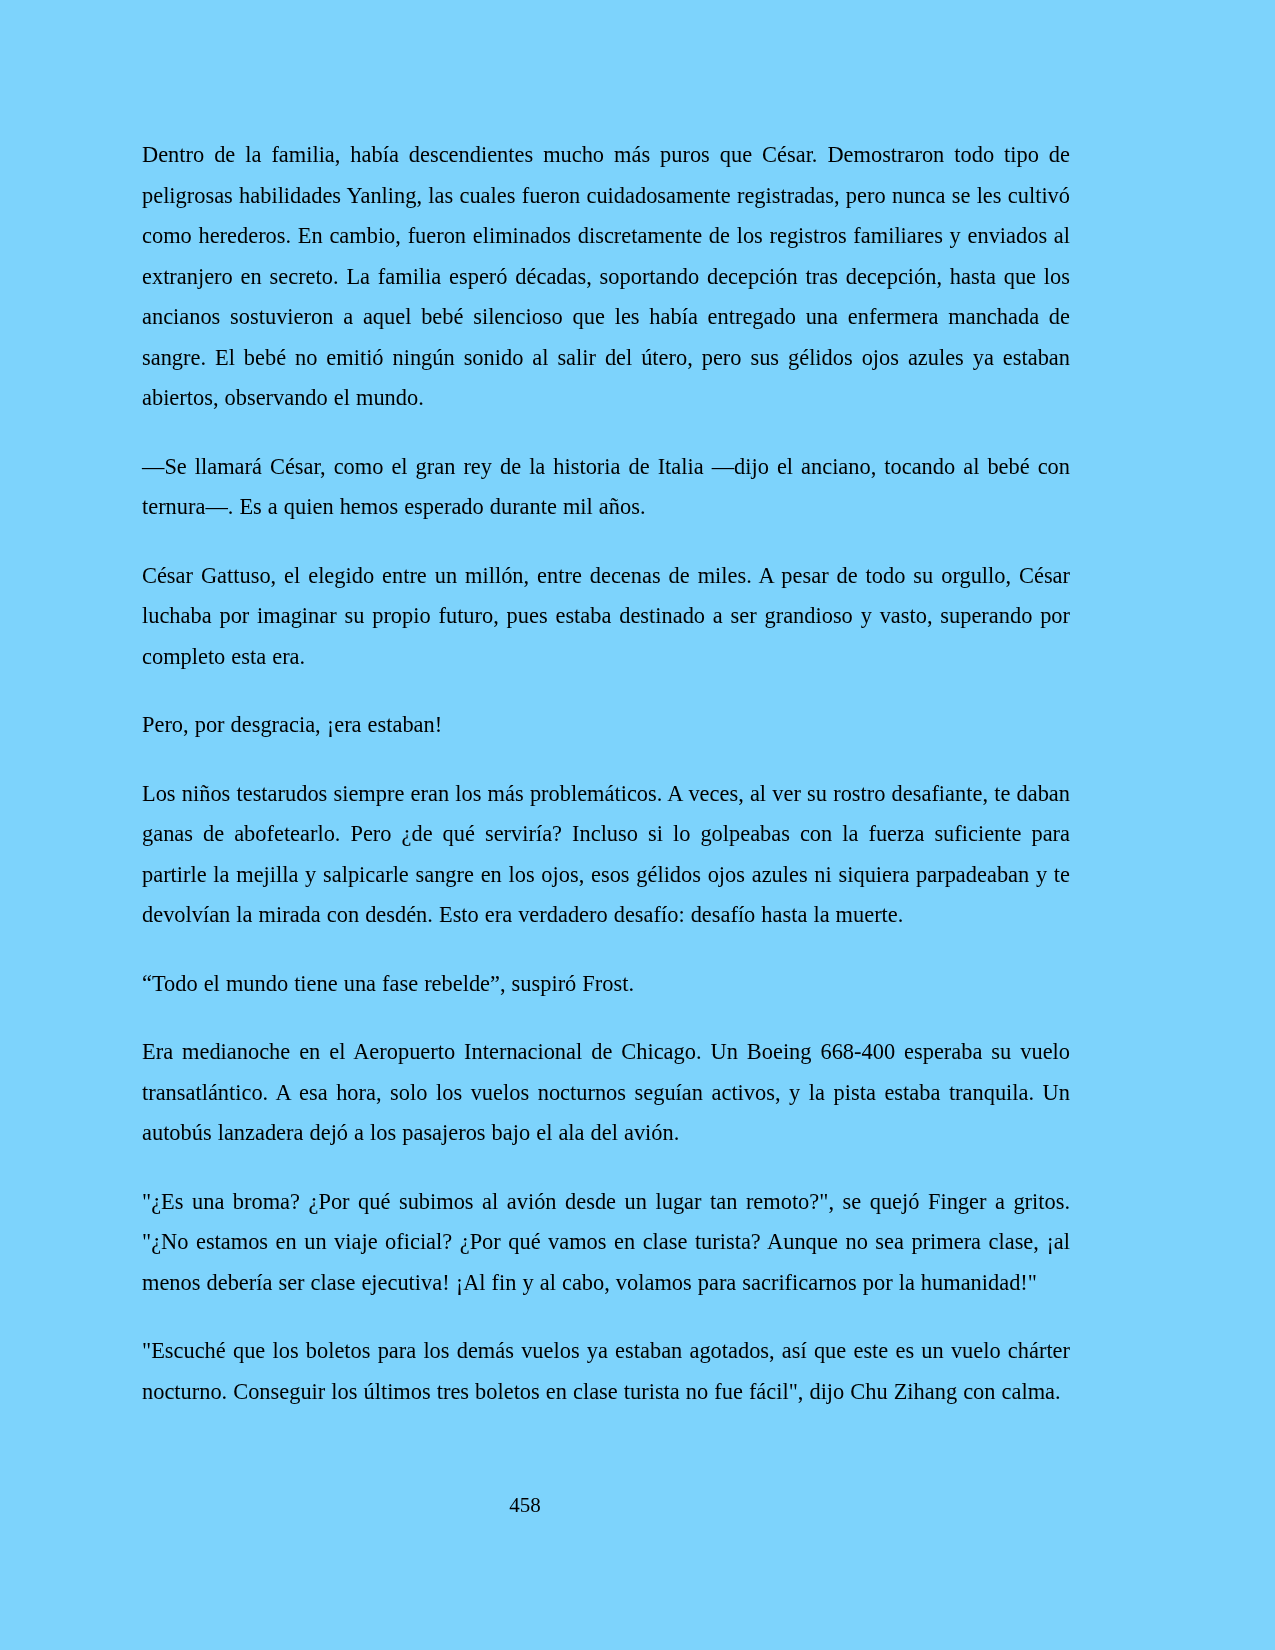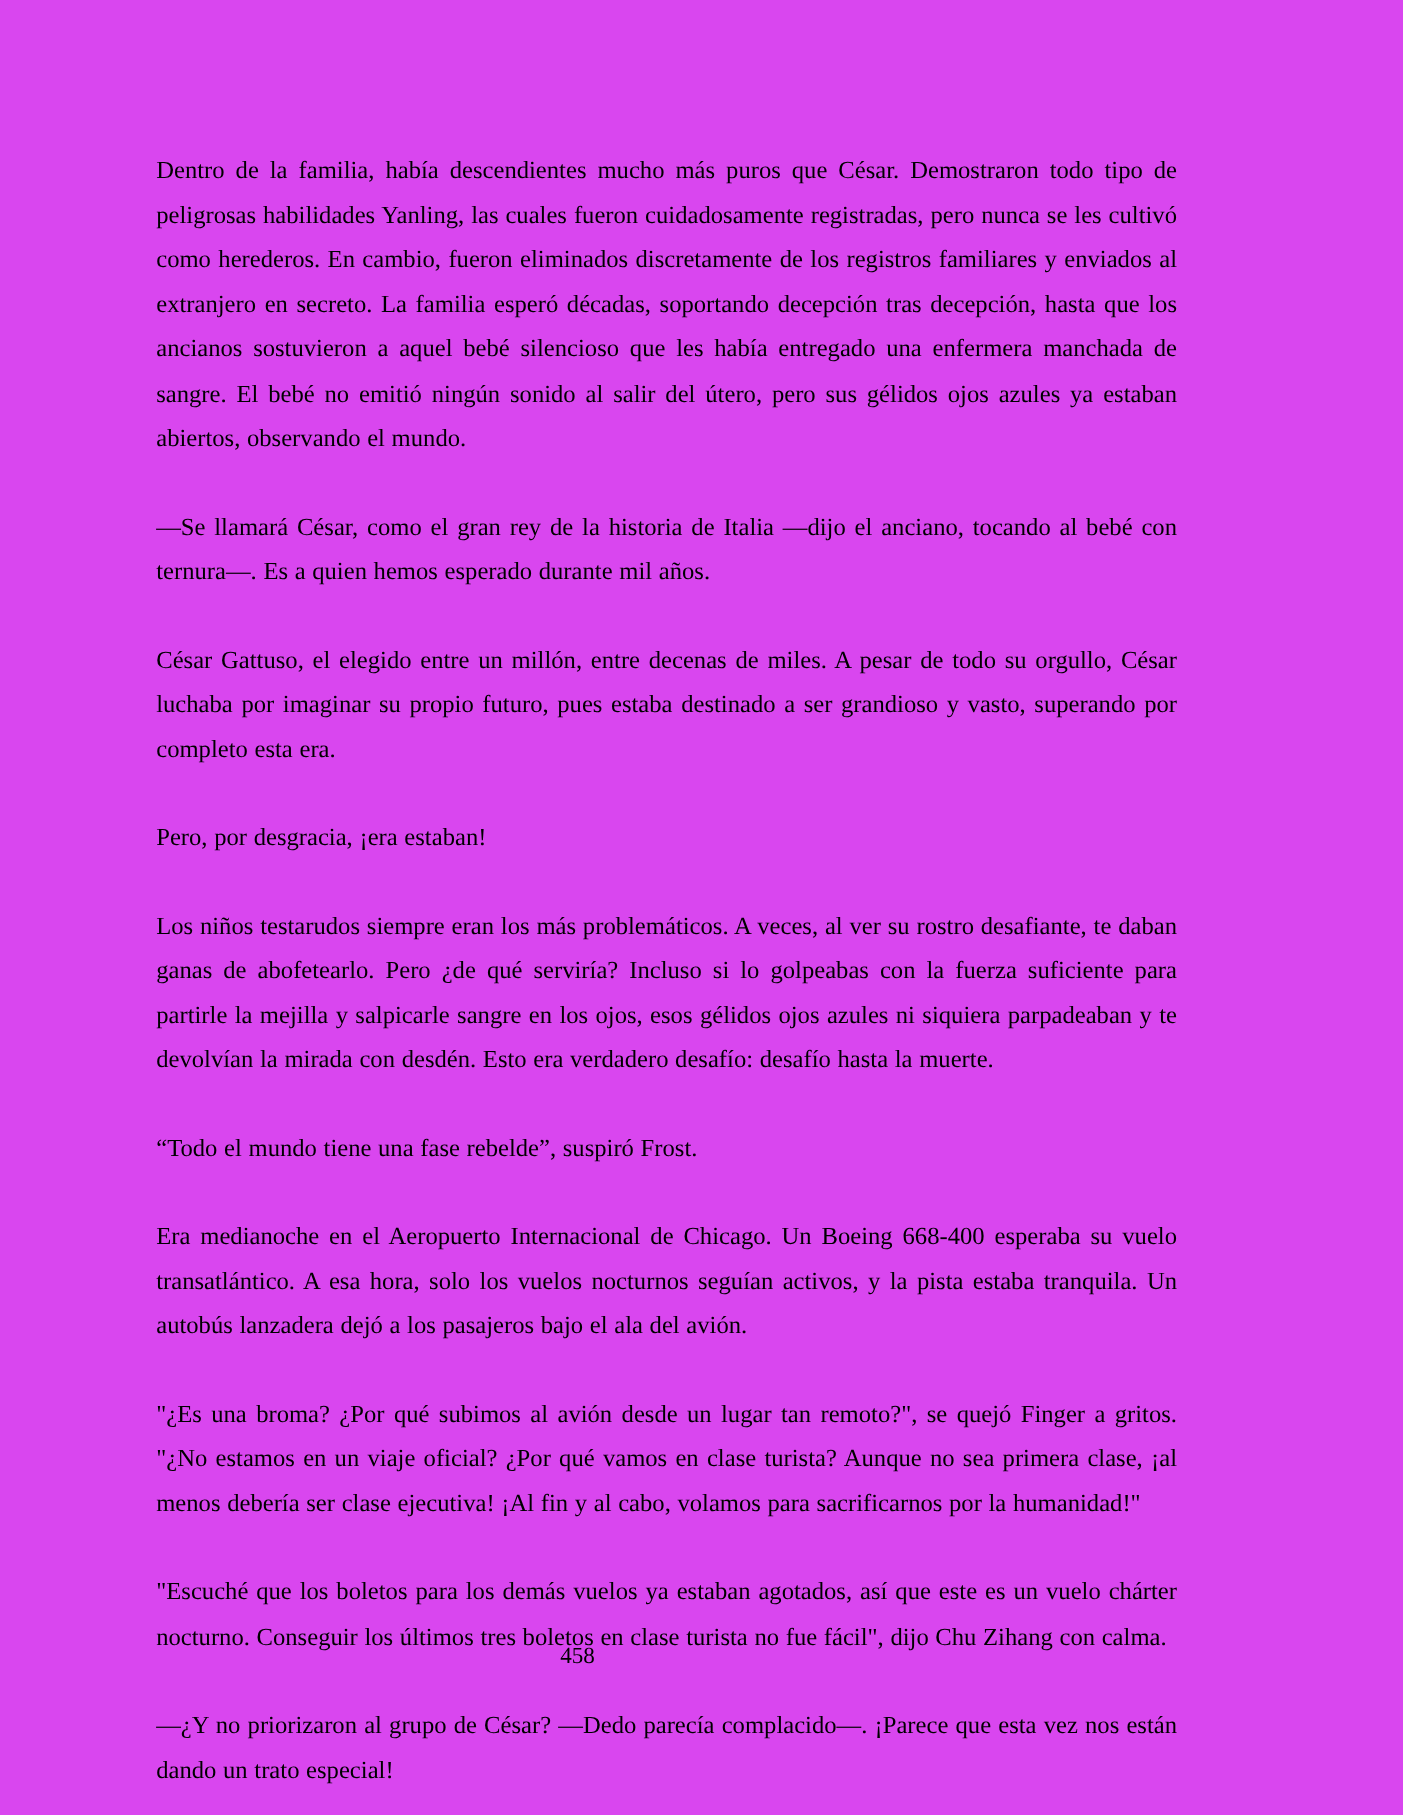--- a/index.html
+++ b/index.html
@@ -10,42 +10,42 @@
   }
   body {
     font-family: "Liberation Serif", "DejaVu Serif", serif;
     color: #000000;
   }
   .page {
     position: relative;
     width: 1275px;
     height: 1650px;
     margin: 0 auto;
-    background: #d946ef;
+    background: #7dd3fc;
     box-sizing: border-box;
     overflow: hidden;
   }
   .content {
     position: absolute;
     left: 142px;
     top: 135px;
     width: 928px;
   }
   p.para {
     margin: 0 0 0 0;
     font-size: 22.4px;
     line-height: 40.5px;
     text-align: justify;
     text-justify: inter-word;
     hyphens: none;
     -webkit-hyphens: none;
     word-spacing: 0.02em;
   }
   p.para + p.para {
-    margin-top: 40px;
+    margin-top: 28px;
   }
   
   p.para {
     text-align-last: left;
   }
   .folio {
     position: absolute;
     left: 0;
     top: 1492px;
     width: 1050px;
@@ -64,18 +64,17 @@
   <div class="content">
     <p class="para">Dentro de la familia, había descendientes mucho más puros que César. Demostraron todo tipo de peligrosas habilidades Yanling, las cuales fueron cuidadosamente registradas, pero nunca se les cultivó como herederos. En cambio, fueron eliminados discretamente de los registros familiares y enviados al extranjero en secreto. La familia esperó décadas, soportando decepción tras decepción, hasta que los ancianos sostuvieron a aquel bebé silencioso que les había entregado una enfermera manchada de sangre. El bebé no emitió ningún sonido al salir del útero, pero sus gélidos ojos azules ya estaban abiertos, observando el mundo.</p>
     <p class="para">—Se llamará César, como el gran rey de la historia de Italia —dijo el anciano, tocando al bebé con ternura—. Es a quien hemos esperado durante mil años.</p>
     <p class="para">César Gattuso, el elegido entre un millón, entre decenas de miles. A pesar de todo su orgullo, César luchaba por imaginar su propio futuro, pues estaba destinado a ser grandioso y vasto, superando por completo esta era.</p>
     <p class="para">Pero, por desgracia, ¡era estaban!</p>
     <p class="para">Los niños testarudos siempre eran los más problemáticos. A veces, al ver su rostro desafiante, te daban ganas de abofetearlo. Pero ¿de qué serviría? Incluso si lo golpeabas con la fuerza suficiente para partirle la mejilla y salpicarle sangre en los ojos, esos gélidos ojos azules ni siquiera parpadeaban y te devolvían la mirada con desdén. Esto era verdadero desafío: desafío hasta la muerte.</p>
     <p class="para">“Todo el mundo tiene una fase rebelde”, suspiró Frost.</p>
     <p class="para">Era medianoche en el Aeropuerto Internacional de Chicago. Un Boeing 668-400 esperaba su vuelo transatlántico. A esa hora, solo los vuelos nocturnos seguían activos, y la pista estaba tranquila. Un autobús lanzadera dejó a los pasajeros bajo el ala del avión.</p>
     <p class="para">"¿Es una broma? ¿Por qué subimos al avión desde un lugar tan remoto?", se quejó Finger a gritos. "¿No estamos en un viaje oficial? ¿Por qué vamos en clase turista? Aunque no sea primera clase, ¡al menos debería ser clase ejecutiva! ¡Al fin y al cabo, volamos para sacrificarnos por la humanidad!"</p>
     <p class="para">"Escuché que los boletos para los demás vuelos ya estaban agotados, así que este es un vuelo chárter nocturno. Conseguir los últimos tres boletos en clase turista no fue fácil", dijo Chu Zihang con calma.</p>
-    <p class="para">—¿Y no priorizaron al grupo de César? —Dedo parecía complacido—. ¡Parece que esta vez nos están dando un trato especial!</p>
   </div>
 
   <div class="folio">458</div>
 
 </div>
 
 </body></html>

